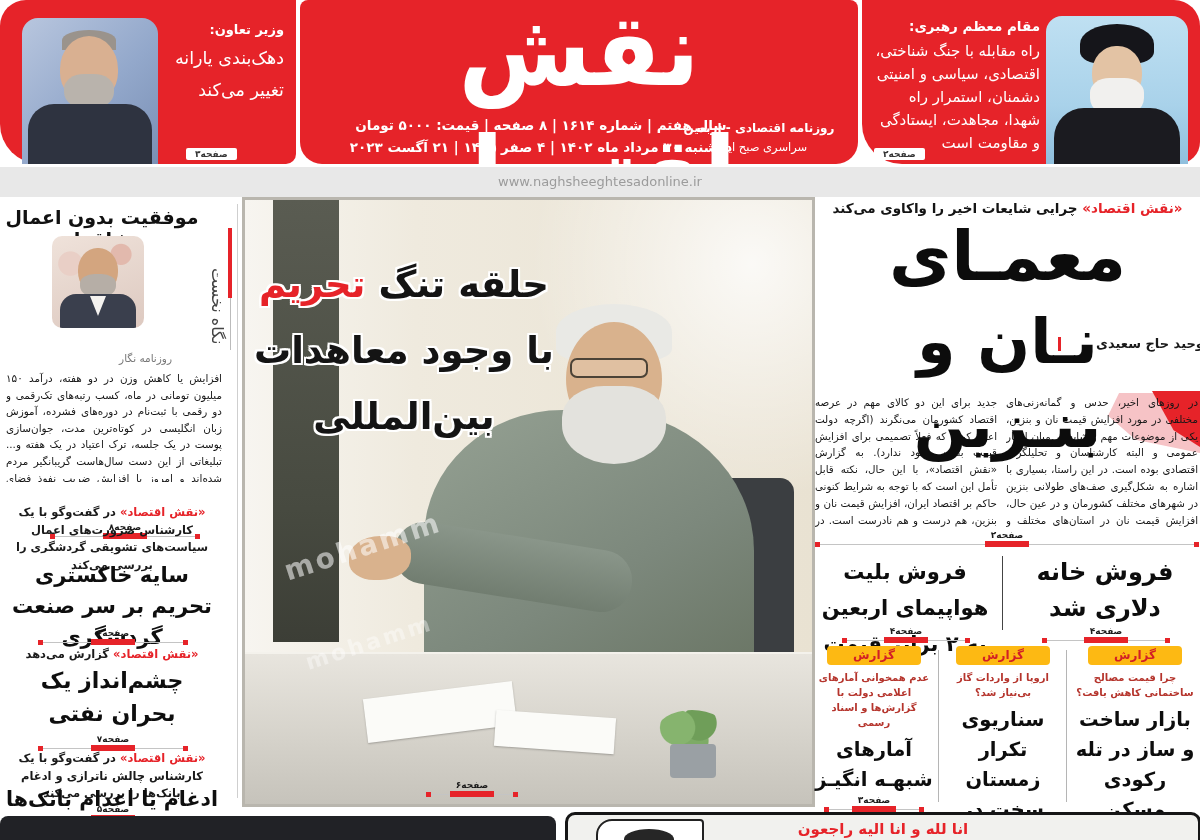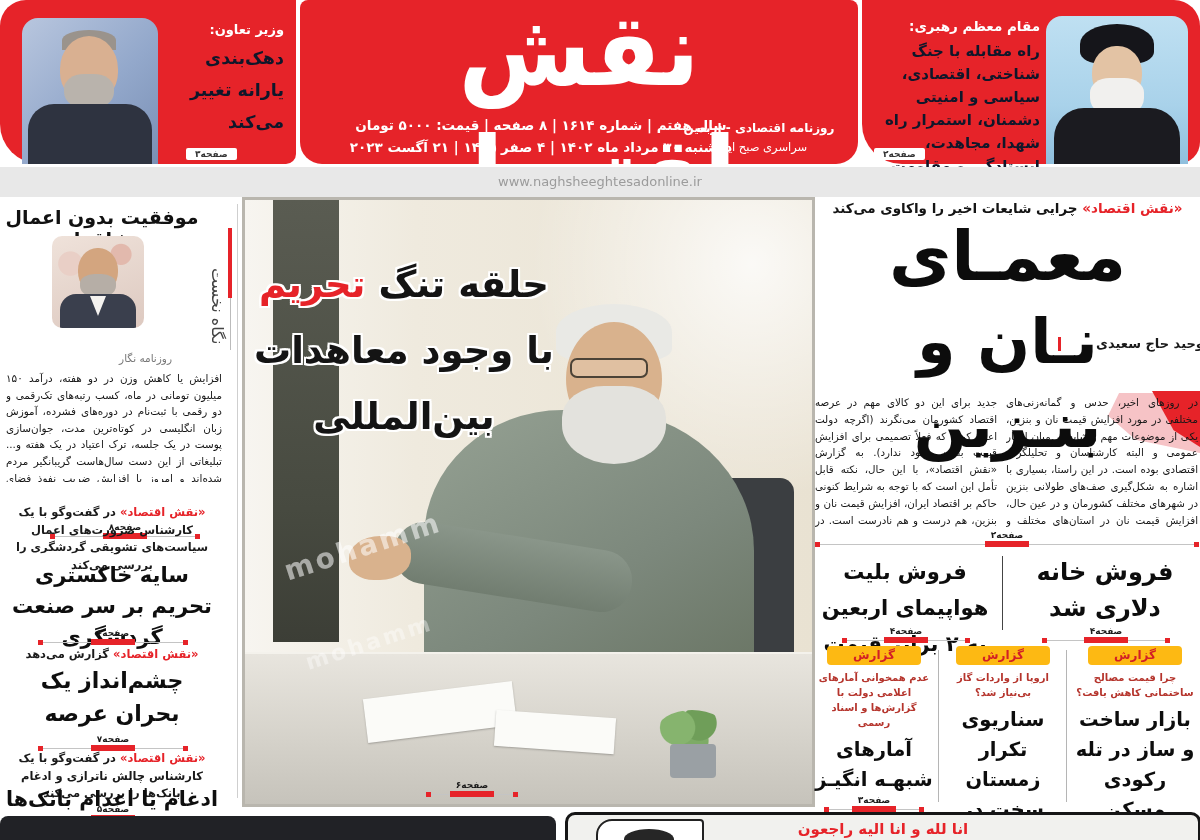--- a/index.html
+++ b/index.html
@@ -14,21 +14,21 @@
   .masthead-title{position:absolute;top:-6px;left:0;width:100%;text-align:center;
       color:#fff;font-weight:bold;font-size:96px;line-height:118px;letter-spacing:-3px;
       transform:scaleY(1.04);}
   .mast-info{position:absolute;left:26px;bottom:6px;width:430px;text-align:center;color:#fff;}
   .mast-info .l1{font-size:13.5px;font-weight:bold;line-height:22px;}
   .mast-info .l2{font-size:13.5px;font-weight:bold;line-height:22px;}
   .mast-tag{position:absolute;right:4px;bottom:8px;width:190px;text-align:center;color:#fff;}
   .mast-tag .t1{font-size:12px;font-weight:bold;line-height:20px;}
   .mast-tag .t2{font-size:11.5px;line-height:18px;}
   .hdr-kicker{color:#fff;font-size:13px;font-weight:bold;}
-  .hdr-title{color:#0f172a;font-weight:bold;}
+  .hdr-title{color:#ffffff;font-weight:normal;}
   .pagechip{position:absolute;font-size:9px;font-weight:bold;color:#333;background:#fff;
       padding:1px 9px;border-radius:2px;}
   
   .ph{position:absolute;overflow:hidden;}
   .ph .bg,.ph .suit,.ph .face,.ph .hair,.ph .beard,.ph .turban,.ph .robe{position:absolute;}
   .minister-ph{left:22px;top:18px;width:136px;height:146px;border-radius:16px 16px 0 0;}
   .minister-ph .bg{inset:0;background:linear-gradient(135deg,#b8c6de 0%,#93a8cb 55%,#7a90b5 100%);}
   .minister-ph .face{left:38px;top:18px;width:58px;height:66px;border-radius:50% 50% 45% 45%;background:#d9b091;}
   .minister-ph .beard{left:42px;top:56px;width:50px;height:36px;border-radius:40% 40% 50% 50%;background:#b9b3ac;}
   .minister-ph .suit{left:6px;top:86px;width:124px;height:60px;border-radius:26px 26px 0 0;background:#2e3340;}
@@ -221,21 +221,21 @@
         <i class="sql"></i>
         <i class="bar"></i>
         <i class="sqr"></i>
       </span>
   </div>
 
   <div class="abs sb-kick" style="left:6px;top:646px;width:212px;">
     <span class="red">«نقش اقتصاد»</span>
     <span>گزارش می‌دهد</span>
   </div>
-  <div class="abs sb-head" style="left:14px;top:664px;width:196px;font-size:22px;line-height:33px;">چشم‌انداز یک بحران عرصه</div>
+  <div class="abs sb-head" style="left:14px;top:664px;width:196px;font-size:22px;line-height:33px;">چشم‌انداز یک بحران نفتی</div>
   <div class="abs pm" style="left:38px;top:734px;width:150px;">
     <span class="lbl">صفحه۷</span>
     <span class="line">
         <i class="sql"></i>
         <i class="bar"></i>
         <i class="sqr"></i>
       </span>
   </div>
 
   <div class="abs sb-kick" style="left:6px;top:750px;width:212px;">

